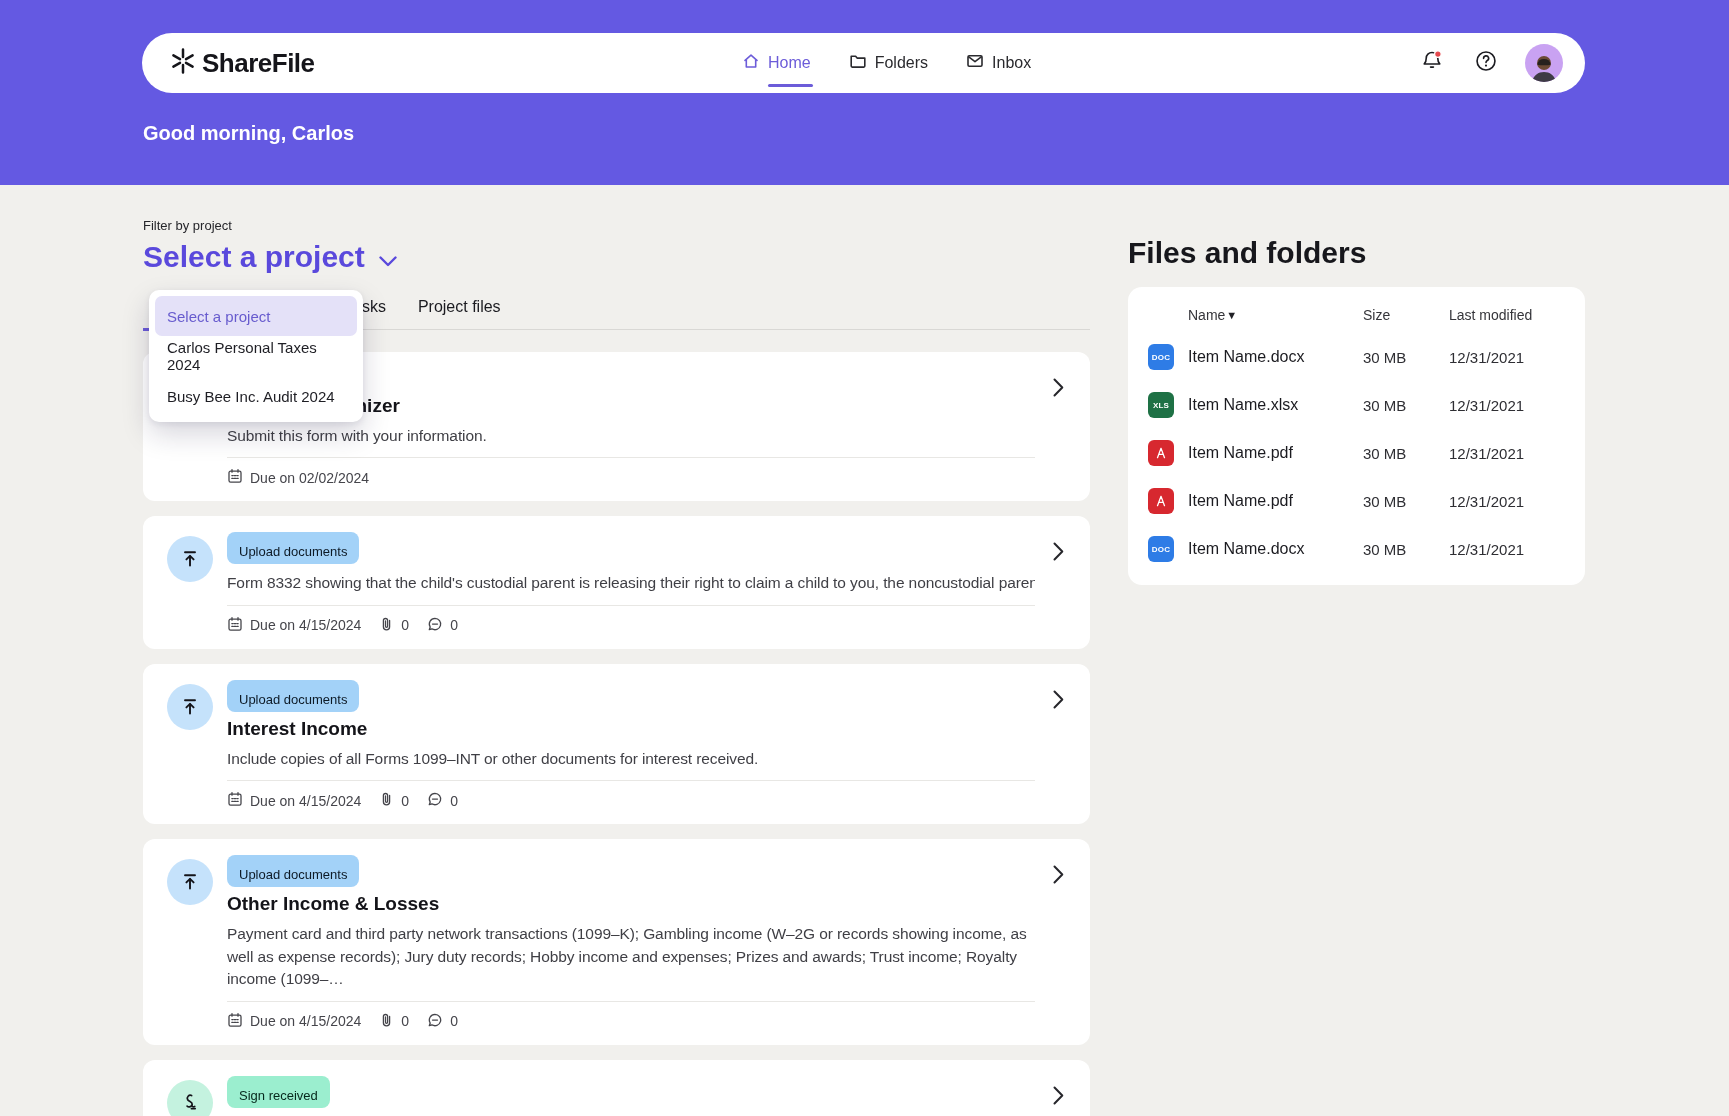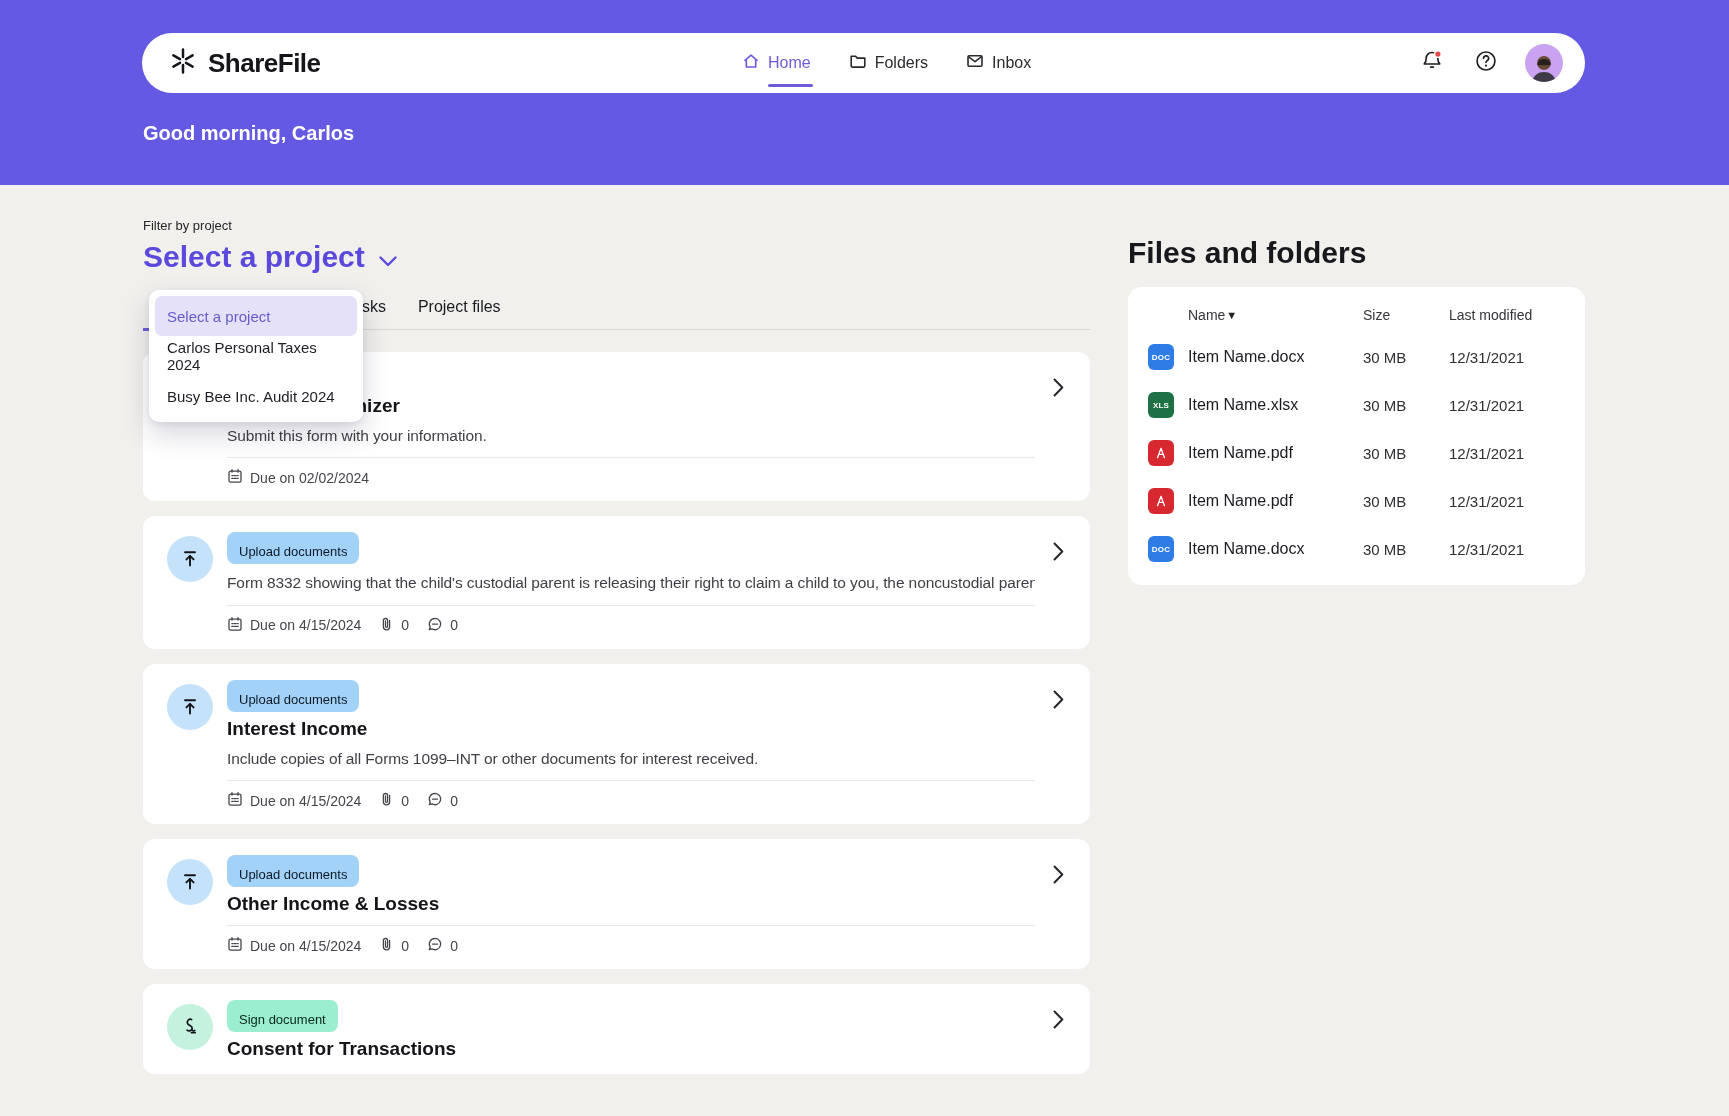--- a/index.html
+++ b/index.html
@@ -4,21 +4,21 @@
 <style>
   * { margin:0; padding:0; box-sizing:border-box; }
   html,body { width:1729px; height:1116px; overflow:hidden; }
   body { font-family:"Liberation Sans", sans-serif; background:#F1F0ED; position:relative; }
 
   
   .hero { position:absolute; left:0; top:0; width:1729px; height:185px; background:#6459E2; }
 
   .header-pill { position:absolute; left:142px; top:33px; width:1443px; height:60px;
     background:#FFFFFF; border-radius:30px; display:flex; align-items:center; z-index:5; }
-  .logo { display:flex; align-items:center; gap:10px; margin-left:26px; }
+  .logo { display:flex; align-items:center; gap:4px; margin-left:26px; }
   .logo-word { font-size:26px; font-weight:700; color:#15151A; letter-spacing:-0.5px; }
 
   .nav { position:absolute; left:600px; top:0; height:60px; display:flex; align-items:center; gap:38px; }
   .nav-item { position:relative; height:60px; display:flex; align-items:center; gap:8px;
     font-size:16px; color:#2A2A2E; cursor:pointer; }
   .nav-item.active { color:#6C5CD9; }
   .nav-item.active .nav-underline { position:absolute; left:26px; right:-2px; bottom:6px;
     height:3px; background:#6C5CD9; border-radius:2px; }
 
   .header-actions { margin-left:auto; margin-right:22px; display:flex; align-items:center; gap:24px; }
@@ -326,20 +326,21 @@
       <div class="card-icon icon-blue">
         <svg width="22" height="22" viewBox="0 0 22 22" fill="none" stroke="#14141A" stroke-width="1.9" stroke-linecap="round" stroke-linejoin="round">
           <path d="M6 4.2h10"></path>
             <path d="M11 17.5V8.2"></path>
             <path d="M7.4 11.4 11 7.8l3.6 3.6"></path>
         </svg>
       </div>
       <div class="card-body">
         <span class="badge badge-blue">Upload documents</span>
         <div class="card-title">Other Income &amp; Losses</div>
+        <div class="card-desc">Payment card and third party network transactions (1099–K); Gambling income (W–2G or records showing income, as well as expense records); Jury duty records; Hobby income and expenses; Prizes and awards; Trust income; Royalty income (1099–…</div>
         <div class="card-divider"></div>
         <div class="card-footer">
           <span class="meta">
             <span>
               <svg width="16" height="16" viewBox="0 0 16 16" fill="none" stroke="#45454B" stroke-width="1.3">
                 <rect x="2" y="3.2" width="12" height="11" rx="1.6"></rect>
                   <path d="M5 1.6v2.6M11 1.6v2.6" stroke-linecap="round"></path>
                 <path d="M4.8 7.6h1.4M7.3 7.6h1.4M9.8 7.6h1.4M4.8 10.4h1.4M7.3 10.4h1.4M9.8 10.4h1.4" stroke-width="1.2" stroke-linecap="round"></path>
               </svg>
             </span>
@@ -373,21 +374,21 @@
 
     <div class="card">
       <div class="card-icon icon-green">
         <svg width="24" height="24" viewBox="0 0 24 24" fill="none" stroke="#14141A" stroke-width="1.7" stroke-linecap="round">
           <path d="M13.6 4.6c-2.6-1.3-5.4 1.7-3.9 4.2 1.3 2.1 4.8 1.9 4.5 4.6-.2 2.1-3.4 3.2-5.1 1.7"></path>
           <path d="M13.8 14.6c.5 1.2 1.7 1.5 2.9.9"></path>
           <path d="M13.4 17.6h3.8"></path>
         </svg>
       </div>
       <div class="card-body">
-        <span class="badge badge-green">Sign document</span>
+        <span class="badge badge-green">Sign received</span>
         <div class="card-title">Consent for Transactions</div>
         
         
       </div>
       <span class="card-chevron">
         <svg width="11" height="19" viewBox="0 0 11 19" fill="none">
             <path d="M1.5 1.5 9.3 9.5l-7.8 8" stroke="#26262B" stroke-width="2" stroke-linecap="round" stroke-linejoin="round"></path>
           </svg>
       </span>
     </div>

